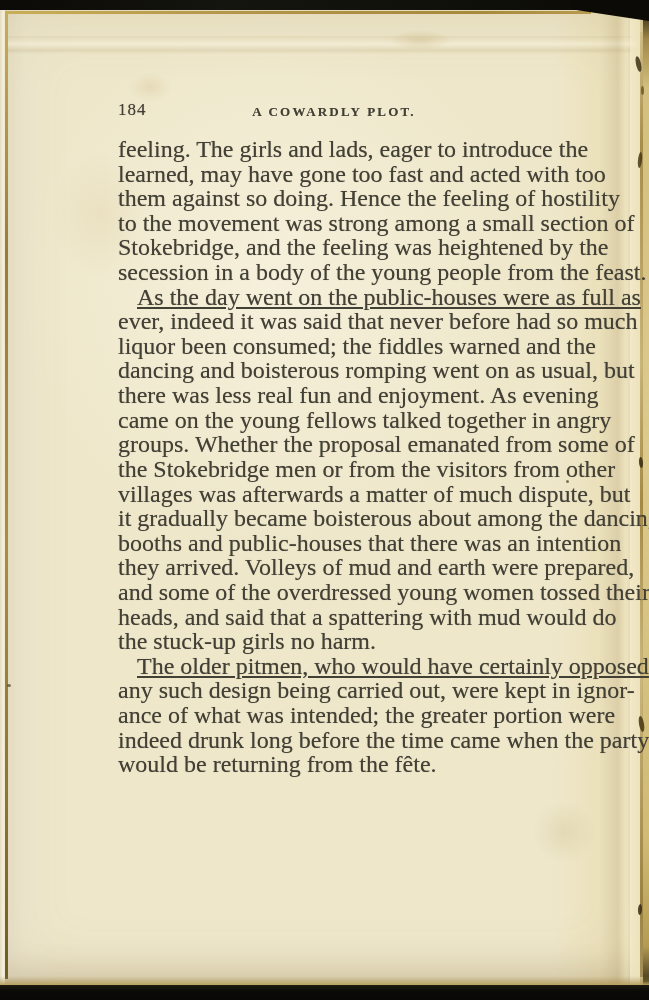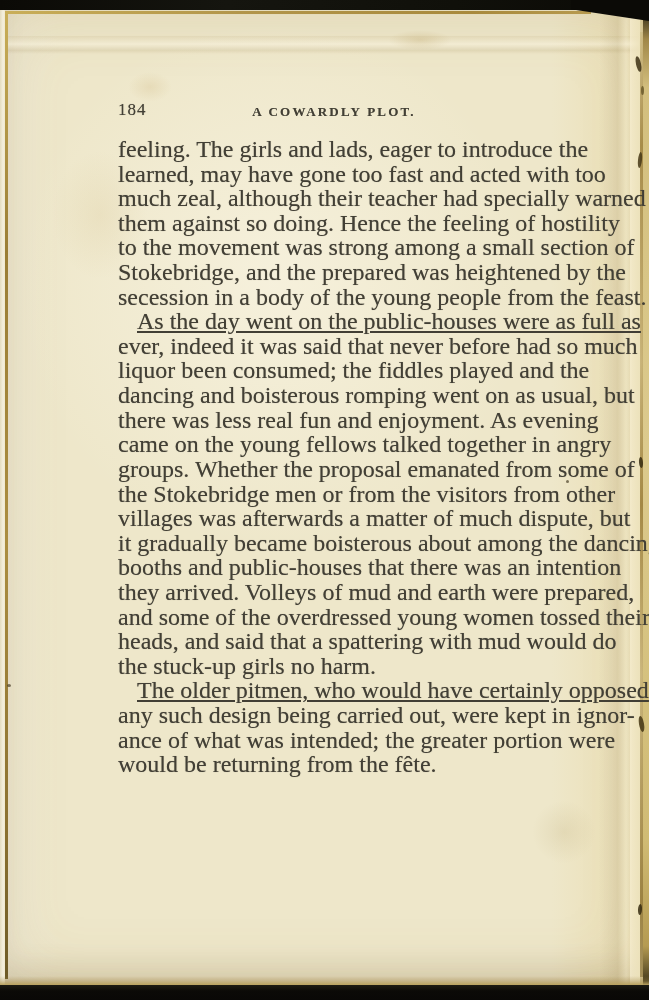--- a/index.html
+++ b/index.html
@@ -112,44 +112,44 @@
 
   <div class="content">
     <div class="header">
       <span class="page-number">184</span>
       <span class="running-title">A COWARDLY PLOT.</span>
     </div>
     <div class="body-text">
         <div>
           <div class="line">feeling. The girls and lads, eager to introduce the</div>
           <div class="line">learned, may have gone too fast and acted with too</div>
-          <div class="line">much zeal, although their teacher had specially warned</div>
           <div class="line">them against so doing. Hence the feeling of hostility</div>
           <div class="line">to the movement was strong among a small section of</div>
-          <div class="line">Stokebridge, and the prepared was heightened by the</div>
+          <div class="line">Stokebridge, and the feeling was heightened by the</div>
           <div class="line last">secession in a body of the young people from the feast.</div>
         </div>
         <div>
           <div class="line indent">As the day went on the public-houses were as full as</div>
           <div class="line">ever, indeed it was said that never before had so much</div>
-          <div class="line">liquor been consumed; the fiddles played and the</div>
+          <div class="line">liquor been consumed; the fiddles warned and the</div>
           <div class="line">dancing and boisterous romping went on as usual, but</div>
           <div class="line">there was less real fun and enjoyment. As evening</div>
           <div class="line">came on the young fellows talked together in angry</div>
           <div class="line">groups. Whether the proposal emanated from some of</div>
           <div class="line">the Stokebridge men or from the visitors from other</div>
           <div class="line">villages was afterwards a matter of much dispute, but</div>
           <div class="line">it gradually became boisterous about among the dancing</div>
           <div class="line">booths and public-houses that there was an intention</div>
           <div class="line">they arrived. Volleys of mud and earth were prepared,</div>
           <div class="line">and some of the overdressed young women tossed their</div>
           <div class="line">heads, and said that a spattering with mud would do</div>
           <div class="line last">the stuck-up girls no harm.</div>
         </div>
         <div>
           <div class="line indent">The older pitmen, who would have certainly opposed</div>
           <div class="line">any such design being carried out, were kept in ignor-</div>
           <div class="line">ance of what was intended; the greater portion were</div>
+          <div class="line">indeed drunk long before the time came when the party</div>
           <div class="line last">would be returning from the fête.</div>
         </div>
       </div>
   </div>
 </div>
 
 </body></html>

